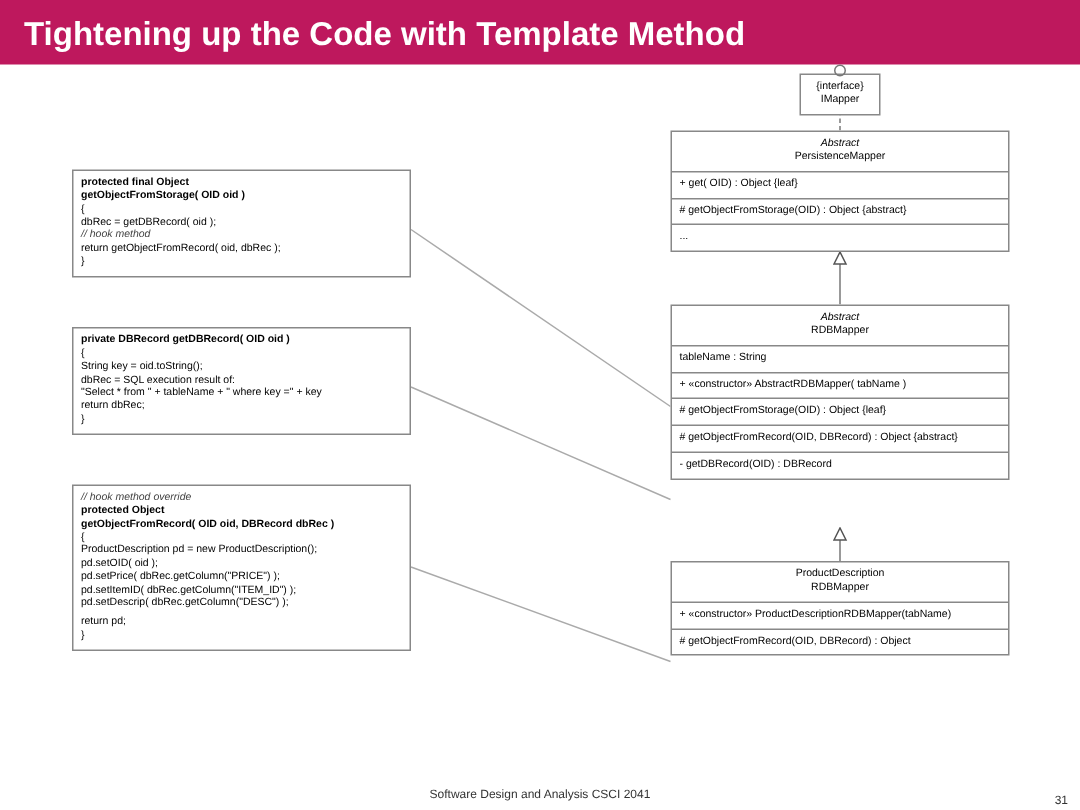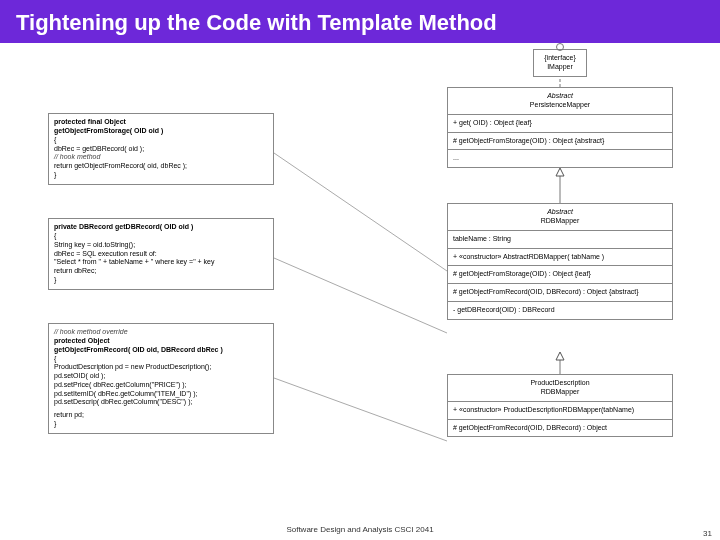--- a/index.html
+++ b/index.html
@@ -1,17 +1,17 @@
 <!DOCTYPE html>
 <html><head>
 <meta charset="utf-8">
 <style>
   * { box-sizing: border-box; margin: 0; padding: 0; }
   body { width: 720px; height: 540px; background: #fff; font-family: Arial, sans-serif; overflow: hidden; position: relative; }
-  .title-bar { background: #6d28d9; color: #fff; padding: 10px 16px 8px 16px; font-size: 22px; font-weight: bold; line-height: 1.15; }
+  .title-bar { background: #be185d; color: #fff; padding: 10px 16px 8px 16px; font-size: 22px; font-weight: bold; line-height: 1.15; }
   .diagram { position: relative; width: 720px; height: 450px; }
   .code-box, .uml-box { position: absolute; border: 1px solid #888; background: #fff; font-size: 7px; line-height: 1.25; }
   .code-box { padding: 4px 5px; font-family: Arial, sans-serif; }
   .code-box .comment { color: #444; font-style: italic; }
   .code-box .sig { font-weight: bold; }
   .uml-box { text-align: center; }
   .uml-sec { border-top: 1px solid #888; text-align: left; padding: 3px 5px; font-size: 7px; word-wrap: break-word; }
   .uml-sec.first { border-top: none; text-align: center; padding: 4px 5px; }
   .uml-sec .stereo { font-style: italic; }
   .uml-sec .name { display: block; }

